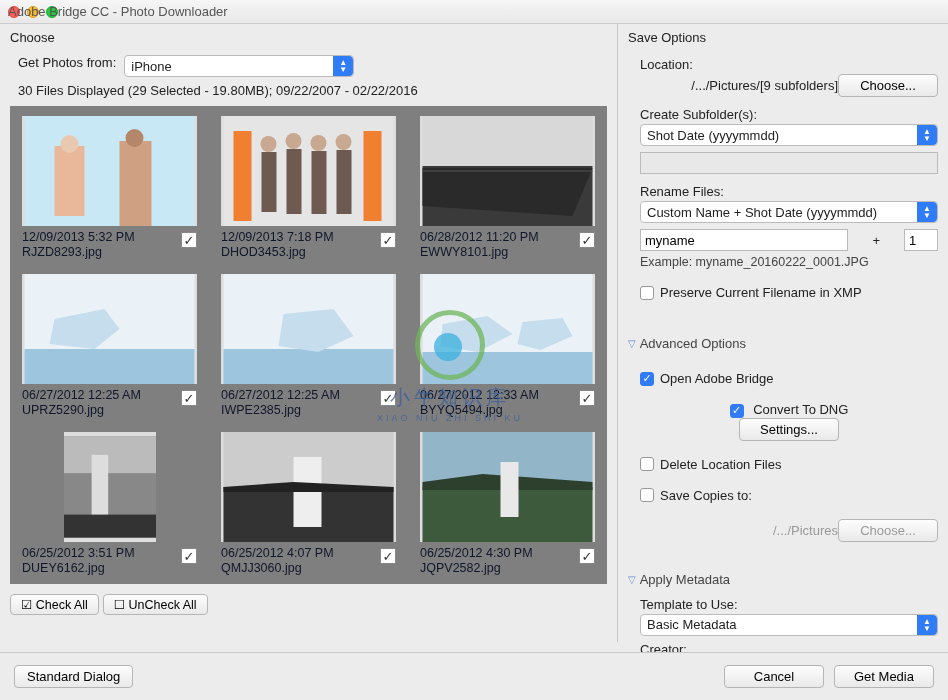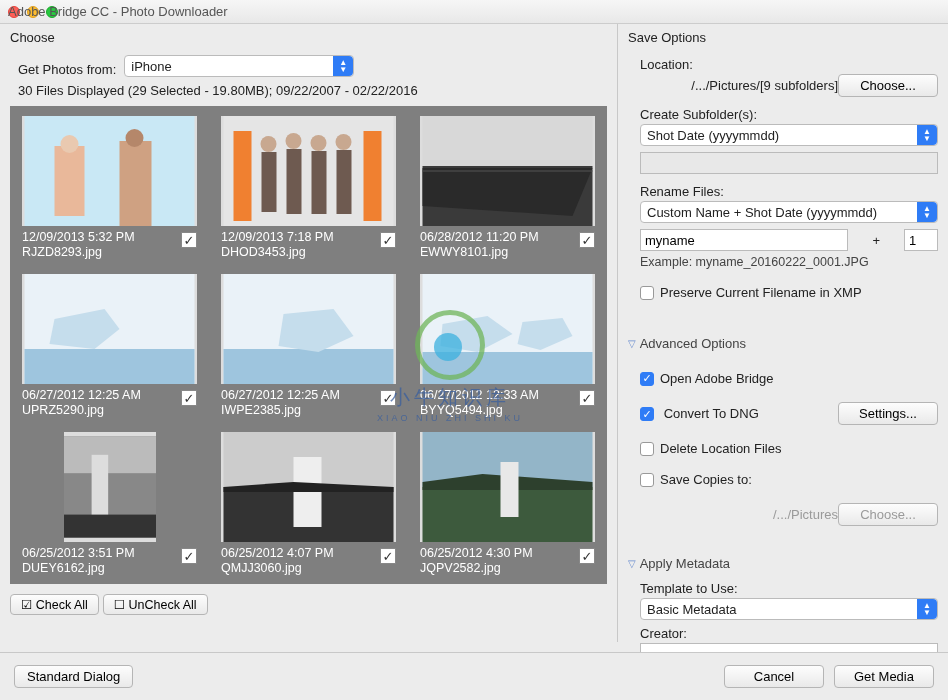--- a/index.html
+++ b/index.html
@@ -12,32 +12,32 @@
     .tl-min { background: #ffbd2e; border:1px solid #dfa023;}
     .tl-max { background: #28c840; border:1px solid #1dab2d;}
     .title { flex:1; color:#555; font-size:13px; margin-left:-50px;}
 
     .content { display:flex; height: 618px; }
     .left { flex:1; display:flex; flex-direction:column; border-right:1px solid #c8c8c8; }
     .right { width: 330px; padding: 6px 10px 0 10px; display:flex; flex-direction:column; }
 
     
     .source-hdr { padding: 6px 10px 0 10px; font-size:13px; }
-    .getrow { display:flex; align-items:flex-end; gap:8px; padding: 10px 10px 6px 18px; }
+    .getrow { display:flex; align-items:flex-start; gap:8px; padding: 10px 10px 6px 18px; }
     .macselect { flex-basis:230px; height:22px; border:1px solid #bbb; border-radius:4px; background:#fff; display:flex; align-items:center; padding:0 6px; position:relative; font-size:13px; }
     .macselect .arrows { position:absolute; right:0; top:0; width:20px; height:100%; background:#2f7cf6; border-radius:0 4px 4px 0; display:flex; flex-direction:column; align-items:center; justify-content:center; color:#fff; font-size:8px; line-height:7px;}
     .status { padding: 0 0 8px 18px; font-size:13px;}
 
     .thumbgrid-wrap { margin: 0 10px 6px 10px; background:#7f7f7f; overflow:auto; height: 478px; padding:10px 12px; }
     .thumbgrid { display:grid; grid-template-columns: repeat(3, 1fr); gap: 14px 24px; }
     .thumbcell { display:flex; flex-direction:column; }
     .thumb { height:110px; background:#ddd; display:flex; align-items:center; justify-content:center; overflow:hidden; }
     .thumb svg { width:100%; height:100%; }
     .trow { display:flex; justify-content:space-between; align-items:flex-start; margin-top:4px; }
-    .tmeta { font-size:12.5px; color:#ffffff; line-height:15px; }
+    .tmeta { font-size:12.5px; color:#0f172a; line-height:15px; }
     .tcheck { width:16px; height:16px; border:1px solid #888; background:#fff; display:flex; align-items:center; justify-content:center; font-size:13px; color:#333; margin-top:2px; }
 
     .checkbuttons { display:flex; gap:4px; padding: 4px 10px; }
     .btn { background:linear-gradient(#fdfdfd,#e9e9e9); border:1px solid #b5b5b5; border-radius:4px; padding:3px 12px; font-size:13px; cursor:pointer; }
     .btn-sm { padding:2px 10px; font-size:12.5px; }
     .btn-wide { width:100px; text-align:center;}
 
     
     .sec-hdr { font-size:13px; margin-bottom:6px; }
     .label { font-size:13px; margin: 6px 0 2px 0; }
@@ -306,21 +306,21 @@
     <div class="divider"></div>
     <div class="collapsehdr">
       <span class="tri">▽</span>
       <span>Advanced Options</span>
     </div>
     <div class="indent">
       <div class="cbline">
         <span class="cb checked">✓</span>
         <span>Open Adobe Bridge</span>
       </div>
-      <div class="cbline" style="justify-content:space-between;">
+      <div class="cbline" style="justify-content:space-between;flex-direction:column;">
         <span>
           <span class="cb checked">✓</span>
           <span>Convert To DNG</span>
         </span>
         <button class="btn btn-wide">Settings...</button>
       </div>
       <div class="cbline">
         <span class="cb"></span>
         <span>Delete Location Files</span>
       </div>

